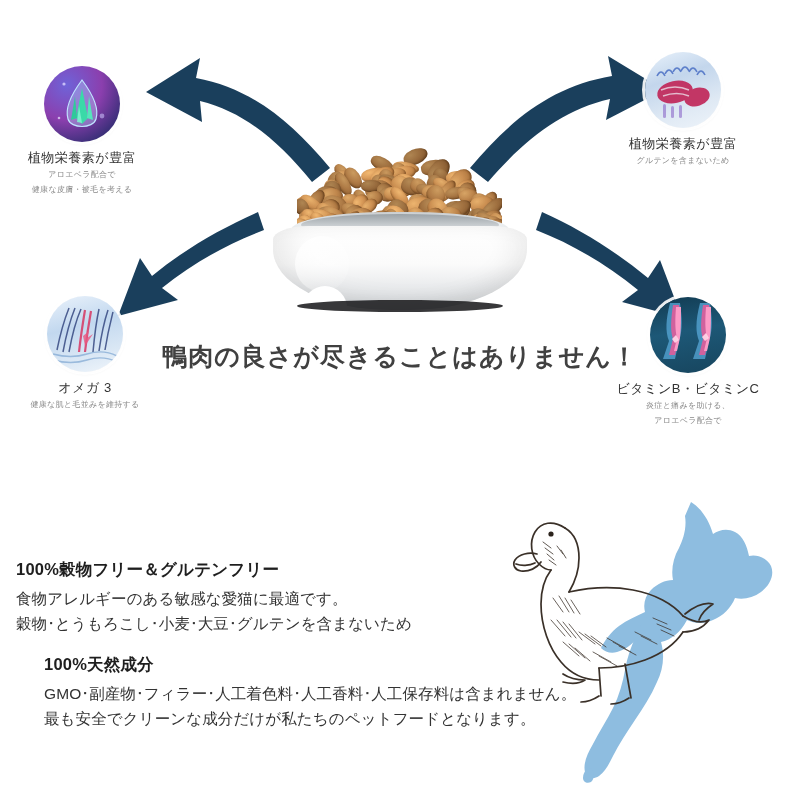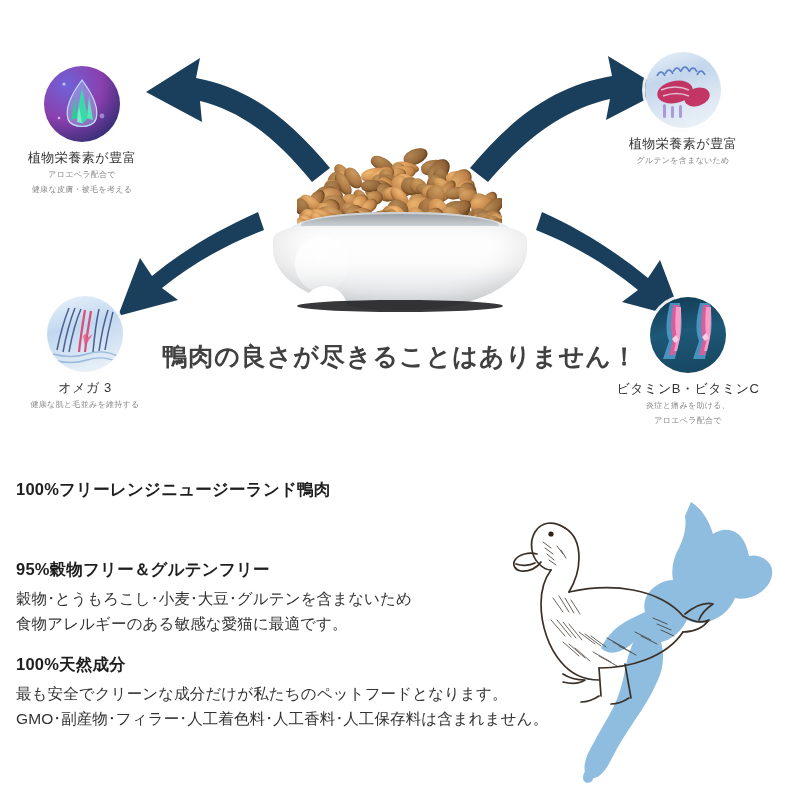--- a/index.html
+++ b/index.html
@@ -86,21 +86,21 @@
   .ic-probio { background:linear-gradient(160deg,#e9f2fb 0%,#c3d6ec 35%,#dfe9f4 70%,#eef4fa 100%); }
   .ic-omega { background:linear-gradient(165deg,#eaf2fb 0%,#c2d8ef 40%,#dbe8f5 75%,#f1f6fb 100%); }
   .ic-vit   { background:linear-gradient(170deg,#123b52 0%,#1d5877 45%,#17455e 100%); }
 
   
   #copy-section { position:absolute; left:0; top:455px; width:800px; height:345px; }
 
   .copy-block { position:absolute; left:16px; }
   #copy-block-0 { top:22px; }
   #copy-block-1 { top:102px; }
-  #copy-block-2 { top:197px; }
+  #copy-block-2 { top:197px;margin-left:28px; }
 
   .copy-head {
     font-size:16.5px; font-weight:bold; color:#1e1e1e;
     letter-spacing:.2px; line-height:1.5; margin-bottom:4px;
   }
   .copy-line {
     font-size:15.5px; color:#333; letter-spacing:.1px; line-height:1.62;
   }
 
   
@@ -446,27 +446,26 @@
         <g stroke-width="1" opacity=".8">
           <path d="M40 40 l8 6 M42 46 l8 6 M44 52 l7 6 M46 58 l7 5"></path>
           <path d="M54 44 l6 8 M58 48 l5 8"></path>
         </g>
       </g>
       <circle cx="48" cy="32" r="2.6" fill="#2b231c"></circle>
     </svg>
   </div>
 
   <div class="copy-block" id="copy-block-0">
-    <div class="copy-head">100%フリーレンジニュージーランド鴨肉</div>
   </div>
 
   <div class="copy-block" id="copy-block-1">
-    <div class="copy-head">95%穀物フリー＆グルテンフリー</div>
+    <div class="copy-head">100%穀物フリー＆グルテンフリー</div>
+    <div class="copy-line">食物アレルギーのある敏感な愛猫に最適です。</div>
     <div class="copy-line">穀物･とうもろこし･小麦･大豆･グルテンを含まないため</div>
-    <div class="copy-line">食物アレルギーのある敏感な愛猫に最適です。</div>
   </div>
 
   <div class="copy-block" id="copy-block-2">
     <div class="copy-head">100%天然成分</div>
+    <div class="copy-line">GMO･副産物･フィラー･人工着色料･人工香料･人工保存料は含まれません。</div>
     <div class="copy-line">最も安全でクリーンな成分だけが私たちのペットフードとなります。</div>
-    <div class="copy-line">GMO･副産物･フィラー･人工着色料･人工香料･人工保存料は含まれません。</div>
   </div>
 </div>
 
 </body></html>

